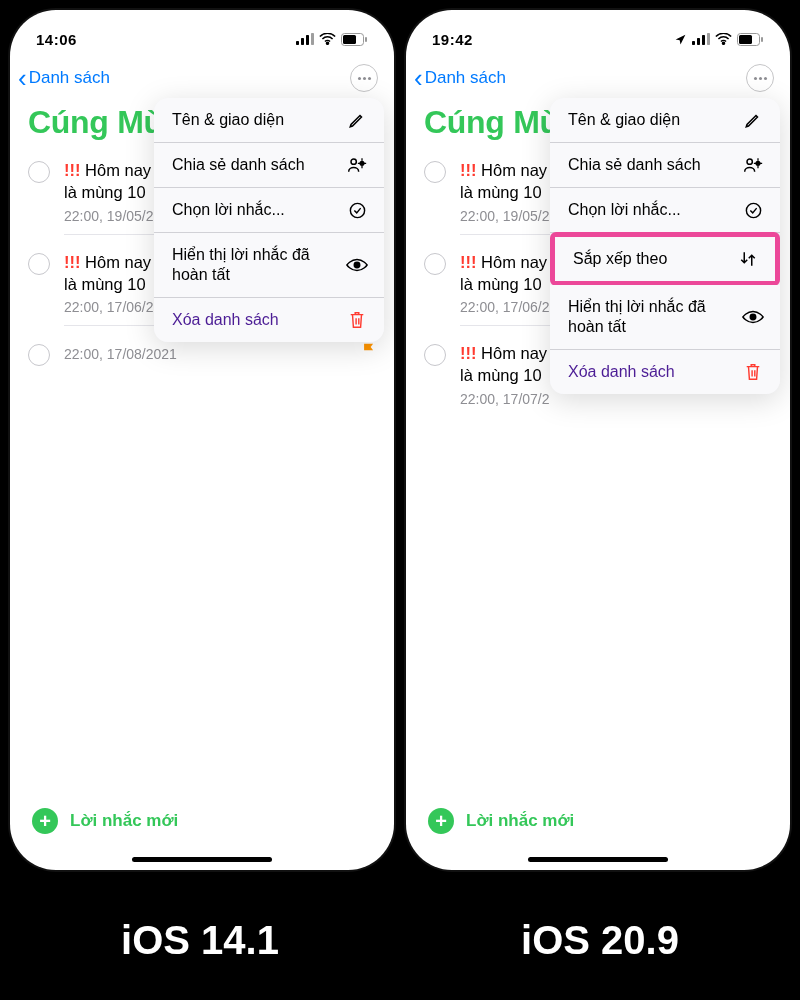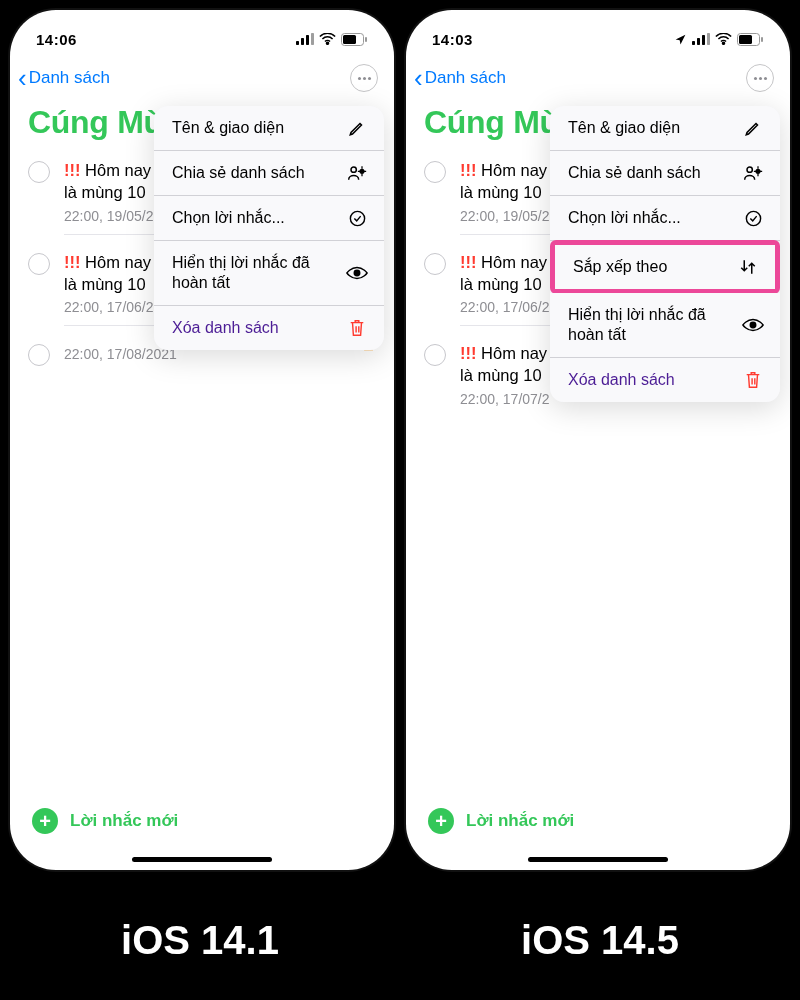--- a/index.html
+++ b/index.html
@@ -20,21 +20,21 @@
   .row { display:flex; align-items:flex-start; padding:8px 16px 8px 18px; }
   .circle { width:22px; height:22px; border-radius:50%; border:1.6px solid #c7c7cc; margin-top:2px; margin-right:14px; flex-shrink:0; }
   .row-body { flex:1; border-bottom:1px solid #e5e5ea; padding-bottom:10px; min-width:0; }
   .row:last-child .row-body { border-bottom:none; }
   .prio { color:#ff3b30; font-weight:600; }
   .rt { color:#000; font-size:16.5px; line-height:1.35; }
   .ts { color:#8e8e93; font-size:14px; margin-top:4px; }
   .flag { margin-left:auto; font-size:18px; align-self:flex-start; }
   .row-inner { display:flex; }
   .row-text { flex:1; min-width:0; }
-  .menu { position:absolute; top:96px; right:10px; width:230px; background:#f2f2f7; border-radius:14px; box-shadow:0 6px 30px rgba(0,0,0,0.15); overflow:hidden; z-index:10; }
+  .menu { position:absolute; top:88px; right:10px; width:230px; background:#f2f2f7; border-radius:14px; box-shadow:0 6px 30px rgba(0,0,0,0.15); overflow:hidden; z-index:10; }
   .mitem { display:flex; align-items:center; justify-content:space-between; padding:12px 16px 12px 18px; font-size:16px; color:#000; border-bottom:0.5px solid #d1d1d6; background:#f9f9fb; }
   .mitem:last-child { border-bottom:none; }
   .mitem.red { color:#4c1d95; }
   .micon { width:22px; display:flex; justify-content:center; color:#000; }
   .mitem.red .micon { color:#ff3b30; }
   .mlabel { flex:1; padding-right:8px; line-height:1.25; }
   .hl { border:5px solid #ec4899; border-radius:6px; margin:-1px 0; }
   .new-reminder { position:absolute; bottom:36px; left:22px; display:flex; align-items:center; gap:12px; color:#34c759; font-size:17px; font-weight:600; }
   .plus-circle { width:26px; height:26px; border-radius:50%; background:#34c759; color:#fff; display:flex; align-items:center; justify-content:center; font-size:20px; font-weight:600; line-height:1; }
   .home-ind { position:absolute; bottom:8px; left:50%; transform:translateX(-50%); width:140px; height:5px; border-radius:3px; background:#000; }
@@ -174,21 +174,21 @@
         </div>
       </div>
       <div class="new-reminder">
         <span class="plus-circle">+</span>
         <span>Lời nhắc mới</span>
       </div>
       <div class="home-ind"></div>
     </div>
   <div class="phone">
       <div class="status">
-        <span>14:03</span>
+        <span>19:42</span>
         <span class="right">
           <span class="loc-icon">
             <svg width="13" height="13" viewBox="0 0 16 16" fill="#000">
               <path d="M2 8l12-6-6 12-1-5-5-1z"></path>
             </svg>
           </span>
           <span class="sig-icon">
             <svg width="18" height="12" viewBox="0 0 18 12">
               <rect x="0" y="8" width="3" height="4" rx="0.8" fill="#000"></rect>
               <rect x="5" y="5" width="3" height="7" rx="0.8" fill="#000"></rect>
@@ -319,14 +319,14 @@
       </div>
       <div class="new-reminder">
         <span class="plus-circle">+</span>
         <span>Lời nhắc mới</span>
       </div>
       <div class="home-ind"></div>
     </div>
 </div>
 <div class="captions">
   <div class="cap">iOS 14.1</div>
-  <div class="cap">iOS 14.5</div>
+  <div class="cap">iOS 20.9</div>
 </div>
 
 </body></html>

